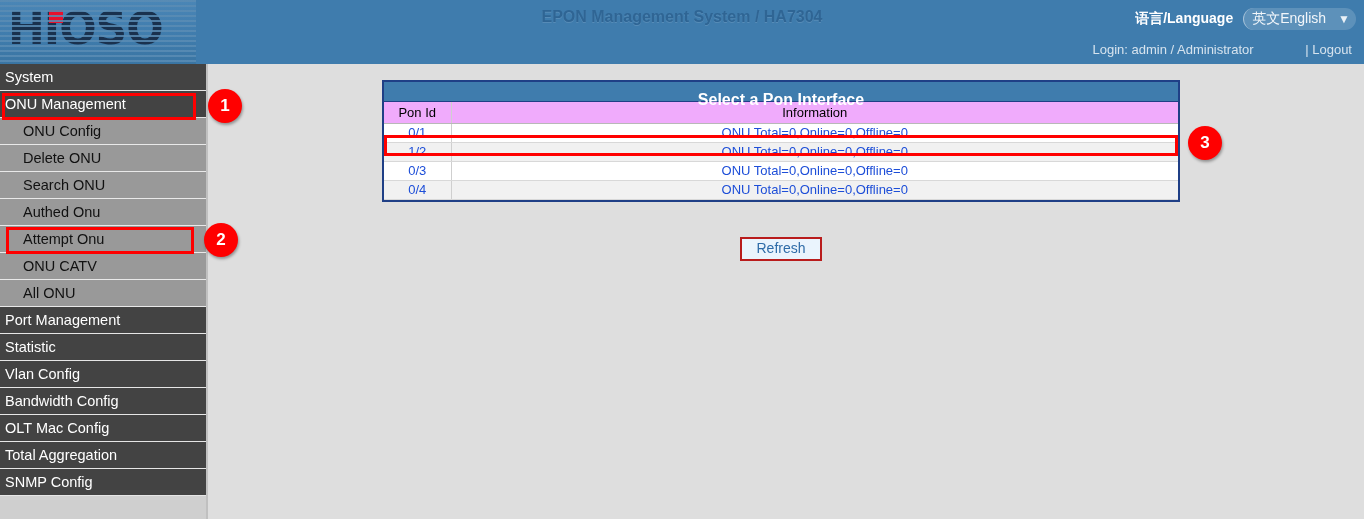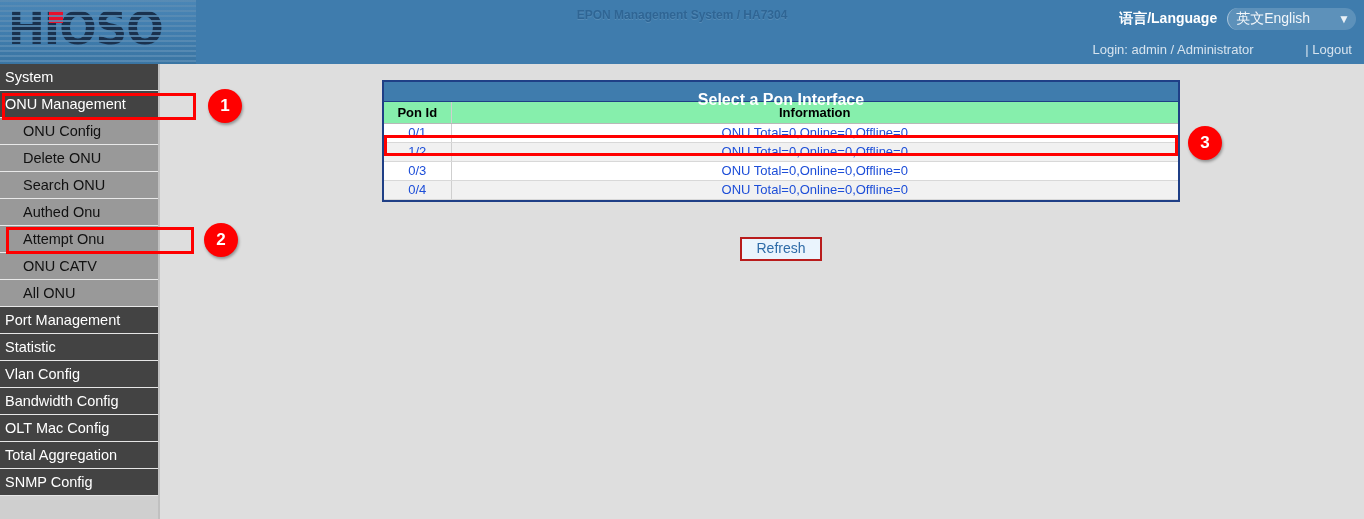--- a/index.html
+++ b/index.html
@@ -39,52 +39,52 @@
     position: absolute; left: 0; top: 0;
     width: 196px; height: 64px;
     background: repeating-linear-gradient(180deg,
        rgba(90,140,180,0.85) 0px, rgba(90,140,180,0.85) 2px,
        rgba(0,0,0,0) 2px, rgba(0,0,0,0) 5px);
     pointer-events: none;
   }
   .header-title {
     position: absolute; left: 0; top: 8px;
     width: 1364px; text-align: center;
-    font-size: 12px; font-weight: bold;
+    font-size: 16px; font-weight: bold;
     color: #2f6594;
     text-shadow: 0 1px 0 rgba(255,255,255,0.12);
   }
   .lang-wrap {
     position: absolute; right: 8px; top: 8px;
     display: flex; align-items: center; gap: 10px;
   }
   .lang-label {
     font-size: 14px; font-weight: bold; color: #ffffff;
   }
   .lang-select {
-    display: flex; align-items: center; gap: 28px;
+    display: flex; align-items: center; gap: 12px;
     background: rgba(255,255,255,0.16);
     border-left: 1px solid rgba(255,255,255,0.45);
     padding: 2px 6px 2px 8px;
     font-size: 14px; color: #f2f6fa; border-radius: 11px;
   }
   .chev { font-size: 12px; color: #eaf1f7; }
   .loginbar {
     position: absolute; right: 0; top: 42px;
     width: 1364px; height: 22px;
     text-align: right;
     font-size: 13px; color: #d6e3ee; padding-left: 16px;
   }
   .loginbar .lg { margin-right: 48px; }
   .loginbar .lo { margin-right: 12px; }
 
   
   .sidebar {
     position: absolute; left: 0; top: 64px;
-    width: 160px; height: 455px;
+    width: 208px; height: 455px;
     background: #cfcfcf;
     border-right: 2px solid #c0c0c0;
   }
   .nav-top {
     height: 27px; line-height: 27px;
     background: #434343;
     color: #ffffff;
     font-size: 14.5px;
     padding-left: 5px;
     border-bottom: 1px solid #e6e6e6;
@@ -114,22 +114,22 @@
     font-size: 16px; font-weight: bold;
     text-align: center;
     border-bottom: 1px solid #1f3f86;
   }
   table.pon {
     width: 100%;
     border-collapse: collapse;
     font-size: 13px;
   }
   table.pon th {
-    background: #86efac;
-    font-weight: bold;
+    background: #f0abfc;
+    font-weight: normal;
     color: #000000;
     height: 21px;
     border-bottom: 1px solid #b8b8b8;
     border-right: 1px solid #cfcfcf;
   }
   table.pon td {
     height: 19px;
     text-align: center;
     color: #1d4ed8;
     border-bottom: 1px solid #d8d8d8;

